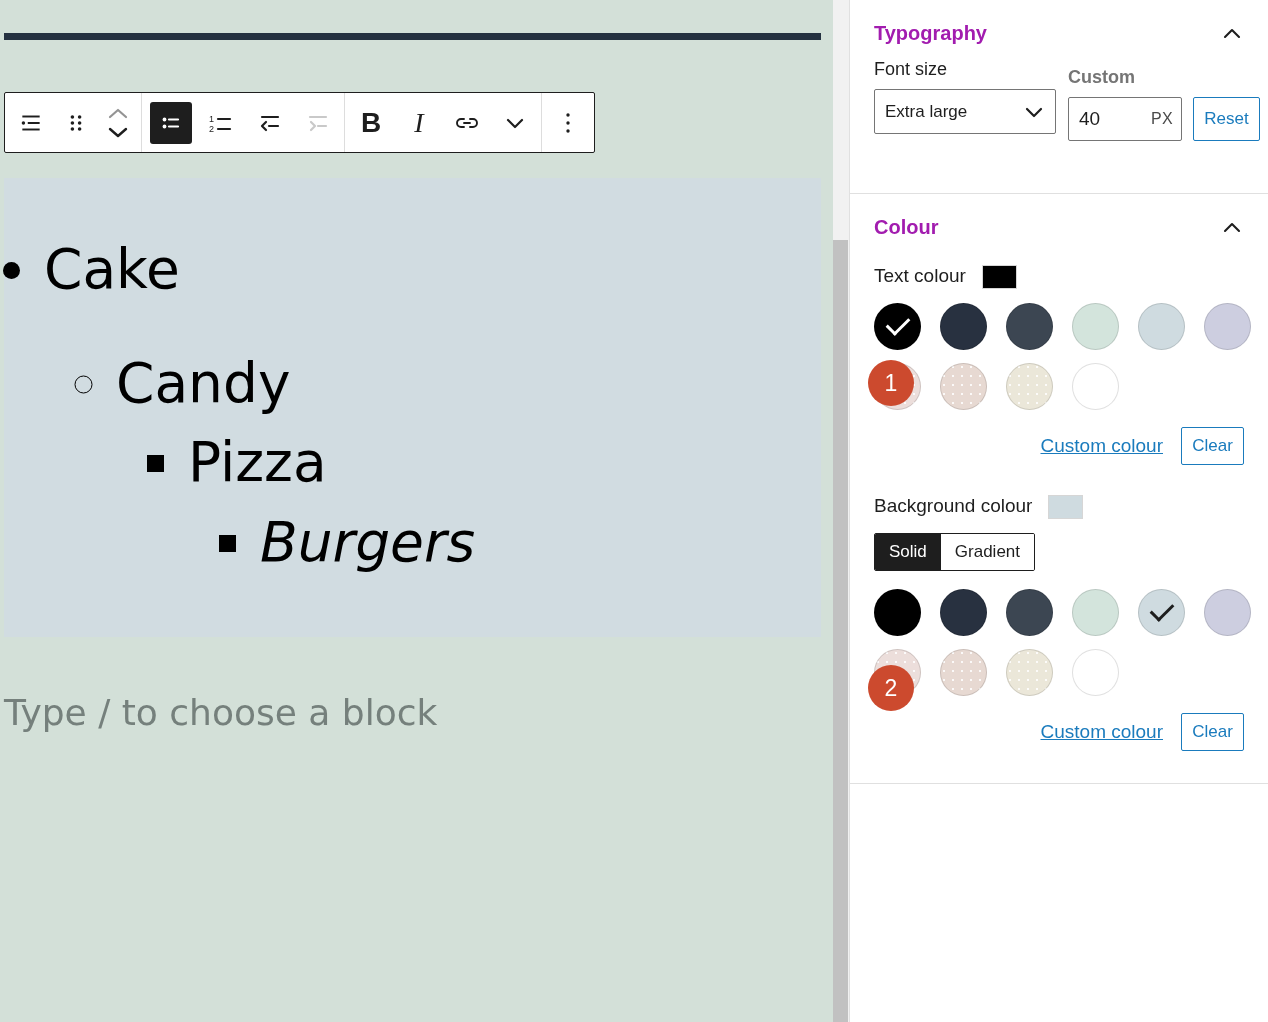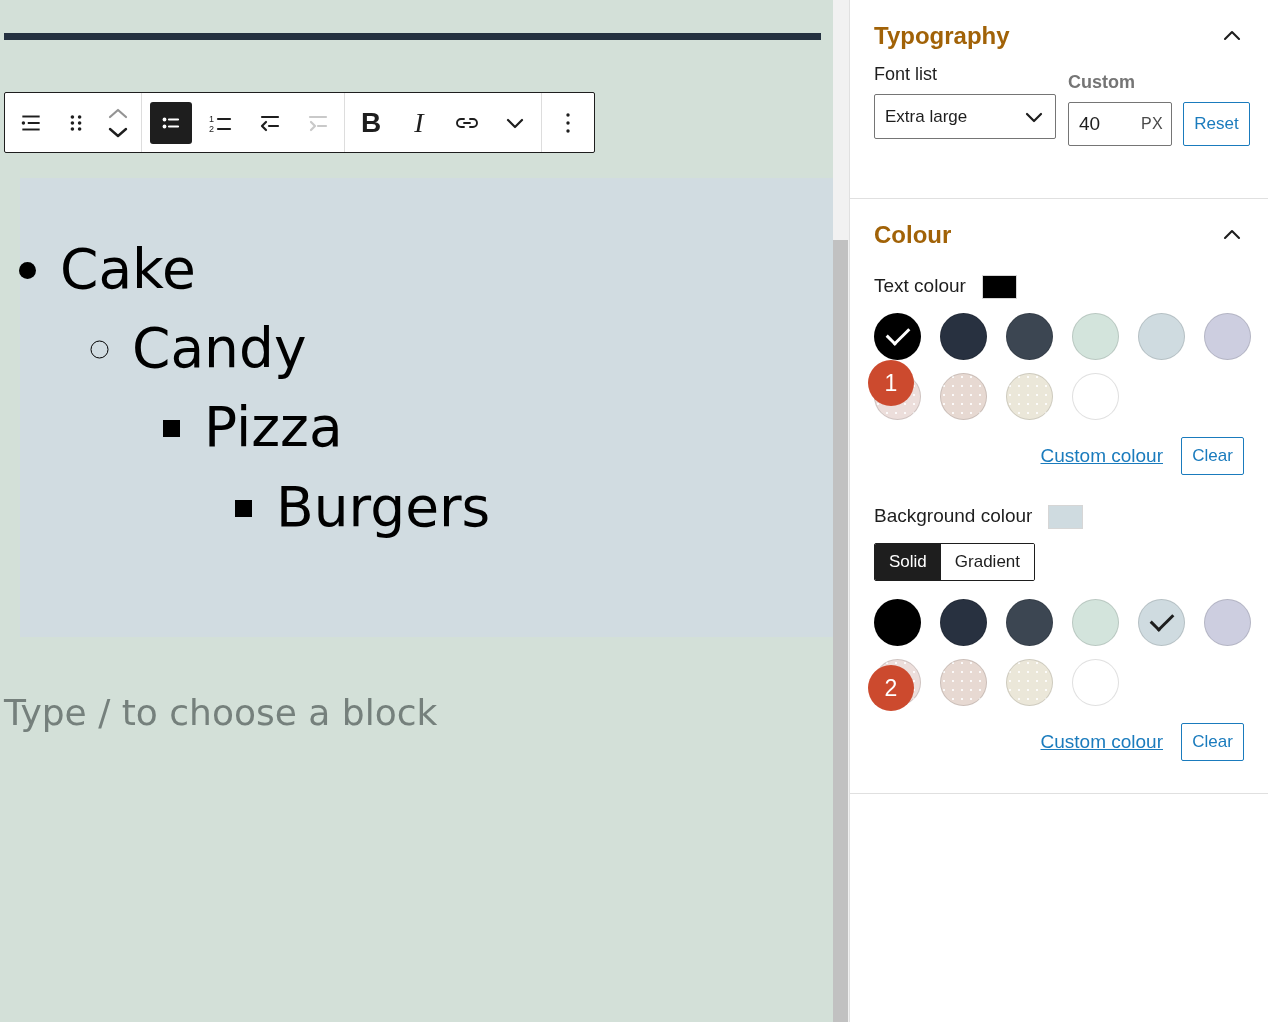--- a/index.html
+++ b/index.html
@@ -90,21 +90,21 @@
     color: #949494;
     cursor: pointer;
   }
   .mover svg { display:block; }
   .mover .up { margin-bottom: 4px; }
   .mover .down { color: #1e1e1e; }
 
   
   .list-block {
     position: absolute;
-    left: 20px; top: 178px;
+    left: 4px; top: 178px;
     width: 817px;
     height: 459px;
     background: #d1dce1;
   }
   ul.lvl1 {
     margin: 0;
     padding: 52px 0 0 40px;
     list-style: disc;
   }
   ul.lvl1 > li {
@@ -121,20 +121,21 @@
   }
   ul.lvl3 {
     margin: 0;
     padding-left: 72px;
     list-style: square;
   }
   ul.lvl4 {
     margin: 0;
     padding-left: 72px;
     list-style: square;
+    font-style: italic;
   }
   .li-text { display: inline; }
 
   
   .placeholder {
     position: absolute;
     left: 4px; top: 692px;
     width: 760px;
     font-size: 36px;
     color: #75807c;
@@ -235,23 +236,23 @@
     position: relative;
   }
   .panel-head {
     display: flex;
     align-items: center;
     justify-content: space-between;
     padding: 22px 0 14px 0;
     cursor: pointer;
   }
   .panel-title {
-    font-size: 24px;
+    font-size: 20px;
     font-weight: bold;
-    color: #a16207;
+    color: #a21caf;
   }
   .panel-chevron { color: #1e1e1e; display: flex; }
 
   .field-label {
     font-size: 18px;
     color: #1e1e1e;
     margin-bottom: 9px;
     display: block;
   }
   .field-label.muted { color: #757575; font-weight: bold; }
@@ -273,21 +274,21 @@
     color: #1e1e1e;
     cursor: pointer;
   }
   .select-chevron {
     margin-left: auto;
     color: #1e1e1e;
     display: flex;
   }
 
   .num-wrap {
-    width: 104px; height: 44px;
+    width: 114px; height: 44px;
     border: 1px solid #757575;
     border-radius: 2px;
     display: flex;
     align-items: center;
     padding: 0 8px;
     margin-left: 12px;
     background: #fff;
   }
   .num-wrap input {
     width: 48px;
@@ -553,21 +554,21 @@
             </span>
           </button>
         </div>
       </div>
 
       <div class="list-block" style="background: rgb(209, 220, 225);">
         <ul class="lvl1">
           <li style="color: rgb(0, 0, 0);">
             <span class="li-text">Cake</span>
             <ul class="lvl2">
-              <li style="color: rgb(0, 0, 0);">
+              <li style="color: rgb(0, 0, 0); margin-top: 35px;">
                 <span class="li-text">Candy</span>
                 <ul class="lvl3">
                   <li style="color: rgb(0, 0, 0);">
                     <span class="li-text">Pizza</span>
                     <ul class="lvl4">
                       <li style="color: rgb(0, 0, 0);">
                         <span class="li-text">Burgers</span>
                       </li>
                     </ul>
                   </li>
@@ -597,21 +598,21 @@
         <span class="panel-chevron">
           <svg width="24" height="16" viewBox="0 0 24 16" fill="none" stroke="currentColor" stroke-width="2.1" stroke-linecap="round" stroke-linejoin="round">
             <polyline points="5,11 12,4 19,11"></polyline>
           </svg>
         </span>
       </div>
 
       <div class="typo-body">
         <div style="display:flex; align-items:flex-end;">
           <div>
-            <span class="field-label">Font list</span>
+            <span class="field-label">Font size</span>
             <div class="select-wrap">
               <div class="select-box">
                 <span>Extra large</span>
                 <span class="select-chevron">
                   <svg width="22" height="14" viewBox="0 0 22 14" fill="none" stroke="currentColor" stroke-width="2.2" stroke-linecap="round" stroke-linejoin="round">
                     <polyline points="4,4 11,11 18,4"></polyline>
                   </svg>
                 </span>
               </div>
             </div>

